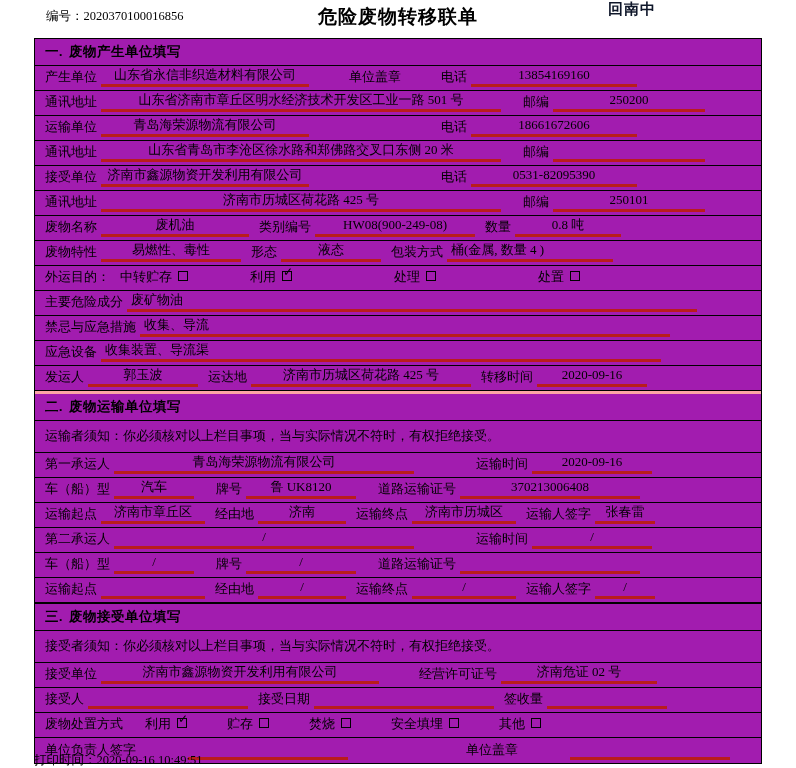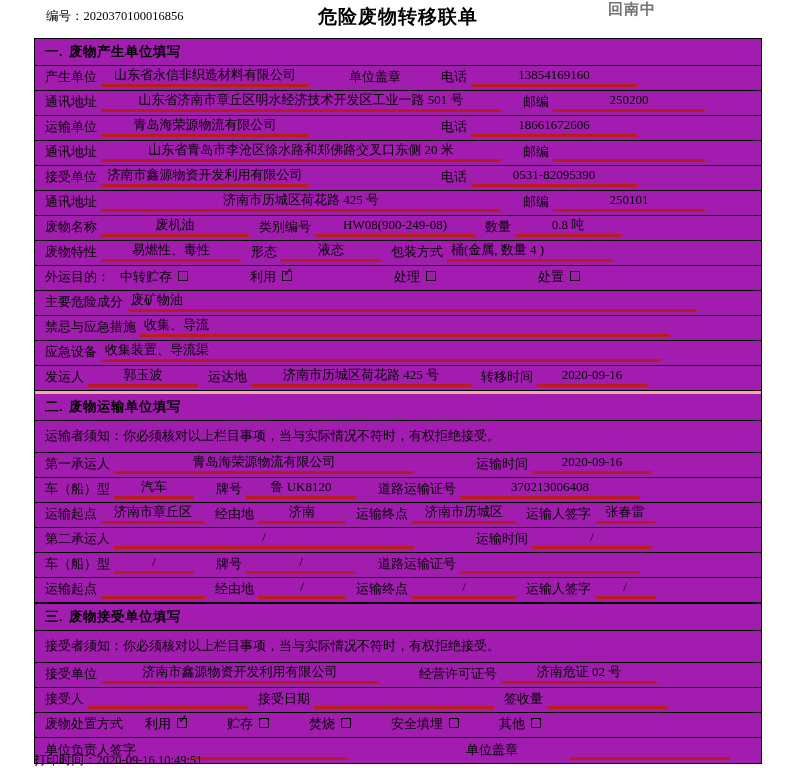--- a/index.html
+++ b/index.html
@@ -14,21 +14,21 @@
     position: relative;
     overflow: hidden;
   }
   .top-badge {
     position: absolute;
     top: 0px;
     left: 608px;
     font-size: 15px;
     font-weight: bold;
     letter-spacing: 1px;
-    color: #737373;
+    color: #0f172a;
   }
   .head-row {
     position: relative;
     height: 30px;
   }
   .doc-number {
     position: absolute;
     left: 46px;
     top: 8px;
     font-size: 12.5px;

